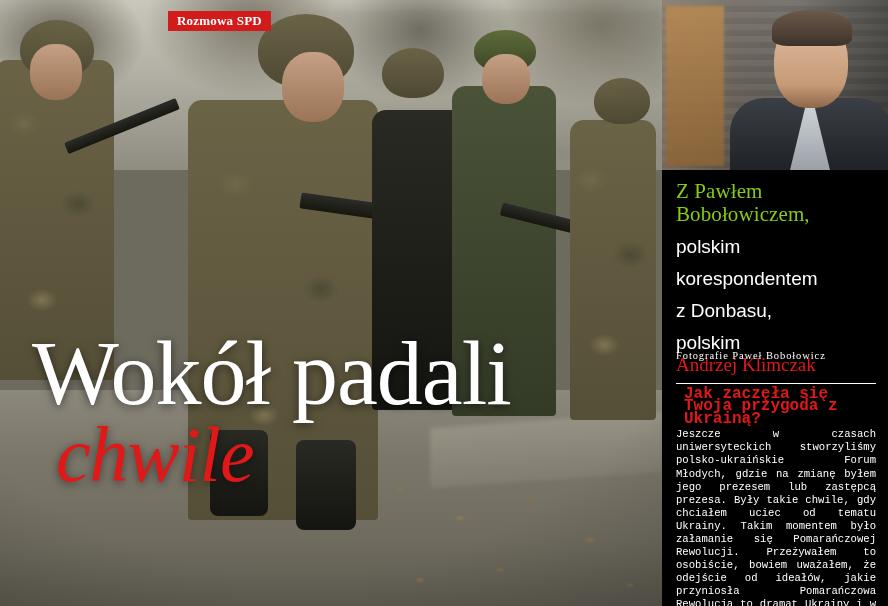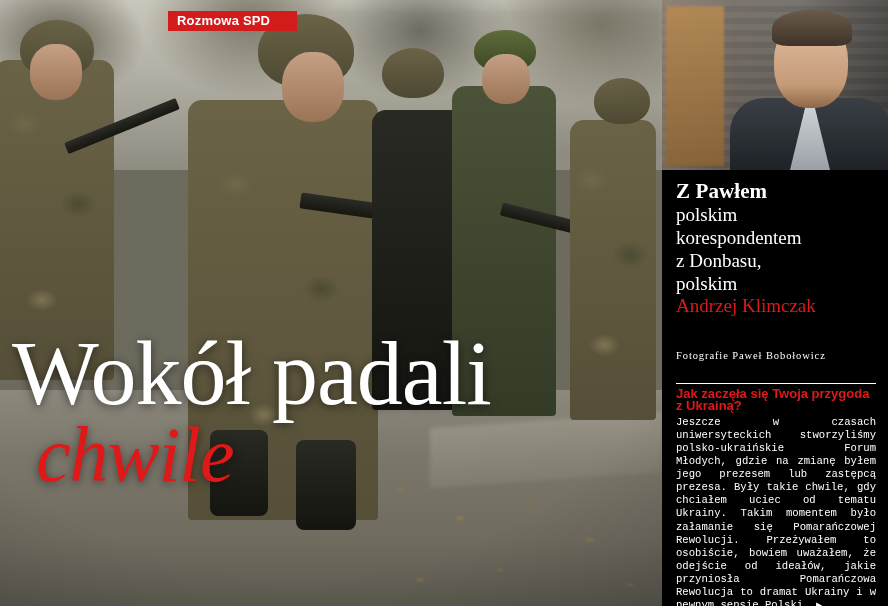--- a/index.html
+++ b/index.html
@@ -103,32 +103,32 @@
     background: linear-gradient(180deg, #2b2b28 0%, #17170f 100%);
     border-radius: 2px;
   }
 
   
   #label-rozmowa {
     position: absolute;
     left: 168px; top: 11px;
     background: #d21c1c;
     color: #ffffff;
-    font-family: Liberation Sans, sans-serif;
+    font-family: Liberation Serif, serif;
     font-weight: bold;
     font-size: 13px;
     letter-spacing: .2px;
-    padding: 3px 27px 4px 9px;
+    padding: 3px 9px 4px 9px;
     line-height: 1;
   }
 
   
   #headline {
     position: absolute;
-    left: 12px;
+    left: 32px;
     top: 330px;
     width: 640px;
     pointer-events: none;
   }
   #headline .line1 {
     font-family: "Liberation Serif", serif;
     font-size: 92px;
     line-height: 86px;
     color: #ffffff;
     letter-spacing: -1px;
@@ -192,33 +192,33 @@
     background: linear-gradient(180deg, #cfd4d8 0%, #9aa0a6 100%);
     clip-path: polygon(40% 0, 60% 0, 100% 100%, 0 100%);
   }
 
   #deck {
     position: absolute;
     left: 14px; top: 180px;
     width: 200px;
   }
   #deck .big {
-    color: #ffffff;
-    font-family: "Liberation Serif", serif;
-    font-weight: bold;
+    color: #84cc16;
+    font-family: "Liberation Serif", serif;
+    font-weight: normal;
     font-size: 21px;
     line-height: 23px;
     letter-spacing: .1px;
   }
   #deck .small {
     color: #ffffff;
-    font-family: Liberation Serif, serif;
+    font-family: Liberation Sans, sans-serif;
     font-size: 19px;
     line-height: 22px;
-    margin-top: 1px;
+    margin-top: 10px;
   }
   #deck .byline {
     color: #e01818;
     font-family: "Liberation Serif", serif;
     font-size: 19px;
     line-height: 22px;
   }
   #credit {
     position: absolute;
     left: 14px; top: 350px;
@@ -230,25 +230,26 @@
     padding-bottom: 22px;
     border-bottom: 1px solid #ffffff;
   }
   #qa {
     position: absolute;
     left: 14px; top: 388px;
     width: 200px;
   }
   #qa .question {
     color: #e01818;
-    font-family: Liberation Sans, sans-serif;
+    font-family: Liberation Mono, monospace;
     font-weight: bold;
-    font-size: 13px;
+    font-size: 16px;
     line-height: 12.4px;
     margin-bottom: 3px;
+    margin-left: 8px;
   }
   #qa .answer {
     color: #ffffff;
     font-family: Liberation Mono, monospace;
     font-size: 10.6px;
     line-height: 13.1px;
     text-align: justify;
   }
   #qa .answer .arrow {
     color: #ffffff;
@@ -307,20 +308,21 @@
       <div class="p-wall"></div>
       <div class="p-door"></div>
       <div class="p-body"></div>
       <div class="p-shirt"></div>
       <div class="p-head"></div>
       <div class="p-hair"></div>
     </div>
 
     <div id="deck">
       <div class="big">Z Pawłem</div>
+      <div class="big">Bobołowiczem,</div>
       <div class="small">polskim</div>
       <div class="small">korespondentem</div>
       <div class="small">z Donbasu,</div>
       <div class="small">polskim</div>
       <div class="byline">Andrzej Klimczak</div>
     </div>
 
     <div id="credit">Fotografie Paweł Bobołowicz</div>
 
     <div id="qa">

